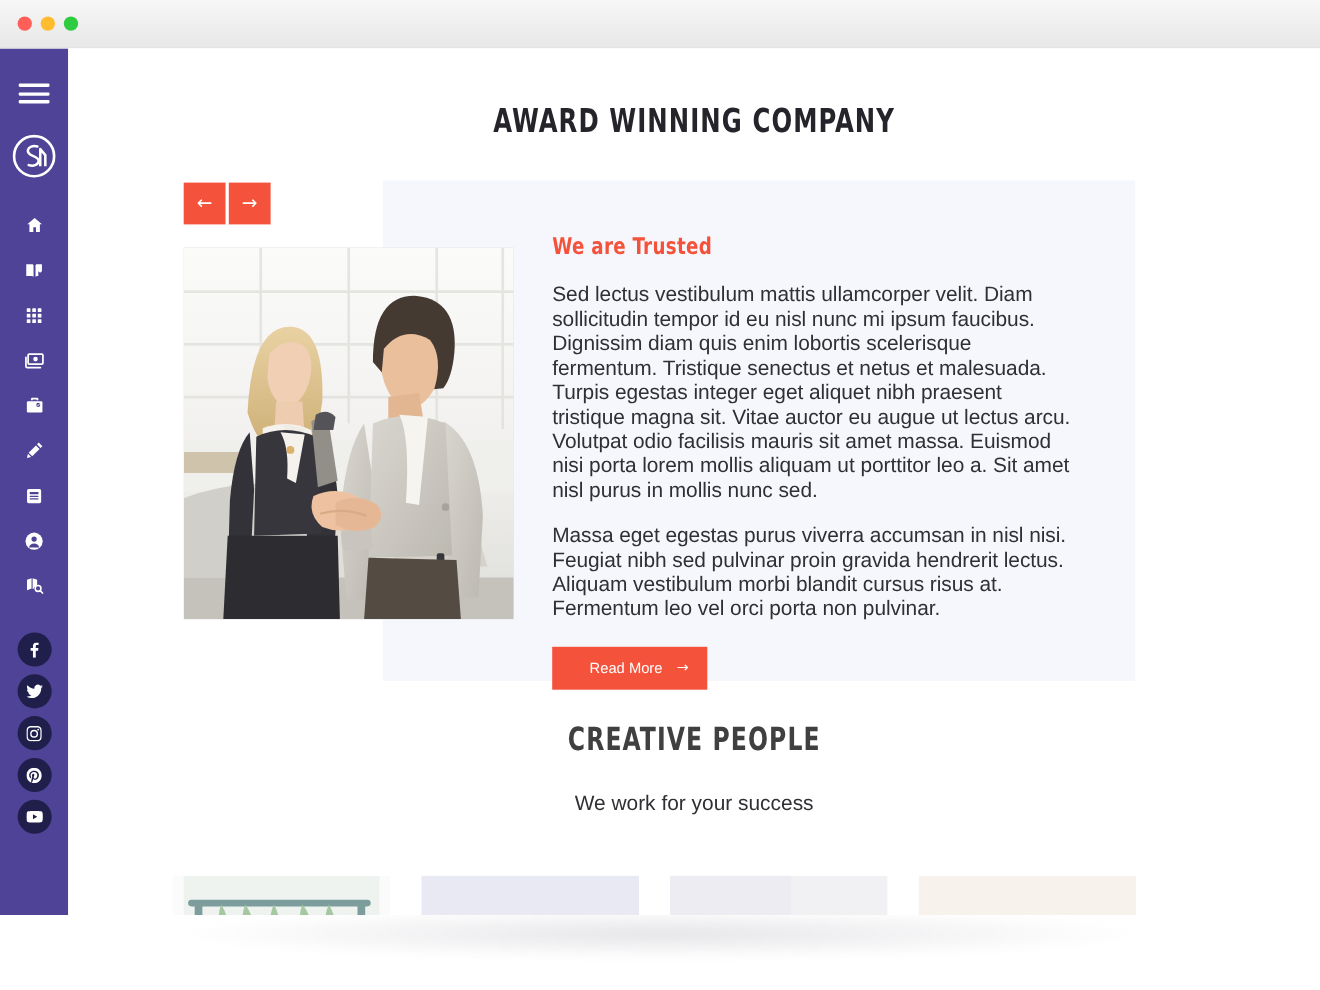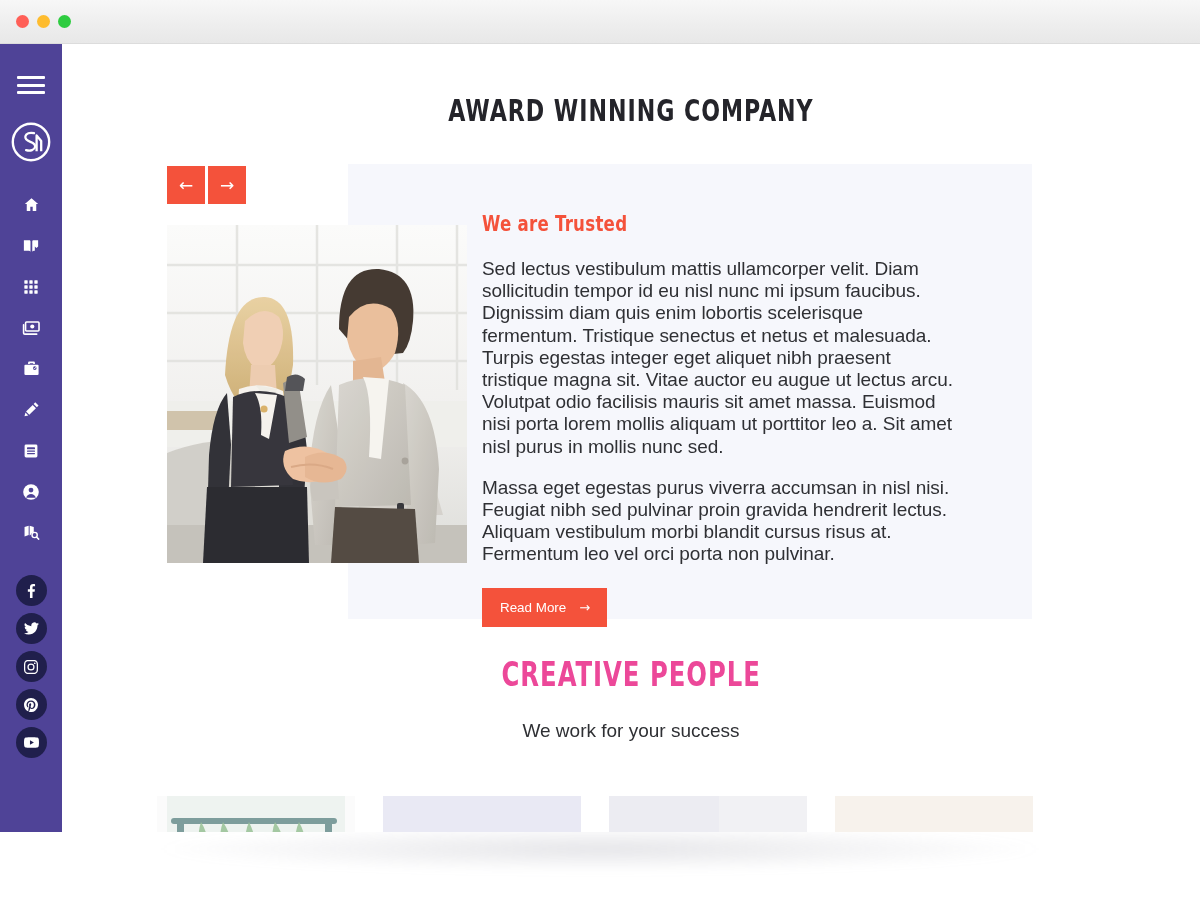--- a/index.html
+++ b/index.html
@@ -155,21 +155,21 @@
     left: 105px; top: 181px;
     width: 300px;
     height: 338px;
     overflow: hidden;
     background: #dfe3e8;
   }
   .feature-photo svg { display: block; }
 
   .feature-text {
     position: absolute;
-    left: 420px; top: 168px;
+    left: 440px; top: 168px;
     width: 476px;
   }
   .feature-heading {
     font-family: "Liberation Sans Narrow", "DejaVu Sans Condensed", "Liberation Sans", sans-serif;
     font-size: 21px;
     font-weight: 700;
     color: #f4523b;
     letter-spacing: 0.3px;
     transform: scaleX(0.88);
     transform-origin: left center;
@@ -182,39 +182,39 @@
     margin-bottom: 19px;
     letter-spacing: -0.05px;
   }
   .read-more {
     display: inline-flex;
     align-items: center;
     gap: 13px;
     background: #f4523b;
     color: #ffffff;
     border: none;
-    padding: 12px 17px 12px 18px;
+    padding: 12px 17px 12px 34px;
     font-size: 13.4px;
     cursor: pointer;
     font-family: "Liberation Sans", sans-serif;
     margin-top: 3px;
   }
   .read-more .ra { font-family: "DejaVu Sans", sans-serif; font-size: 13px; }
 
   
   .creative-title {
     position: absolute;
     left: 0; top: 611px;
     width: 1138px;
     text-align: center;
     font-family: "Liberation Sans Narrow", "DejaVu Sans Condensed", "Liberation Sans", sans-serif;
-    font-size: 33px;
+    font-size: 29px;
     font-weight: 700;
     letter-spacing: 1.2px;
-    color: #ec4899;
+    color: #404040;
   }
   .creative-title span { display: inline-block; transform: scaleX(0.82); }
 
   .creative-sub {
     position: absolute;
     left: 0; top: 676px;
     width: 1138px;
     text-align: center;
     font-size: 19px;
     color: #2f3034;

